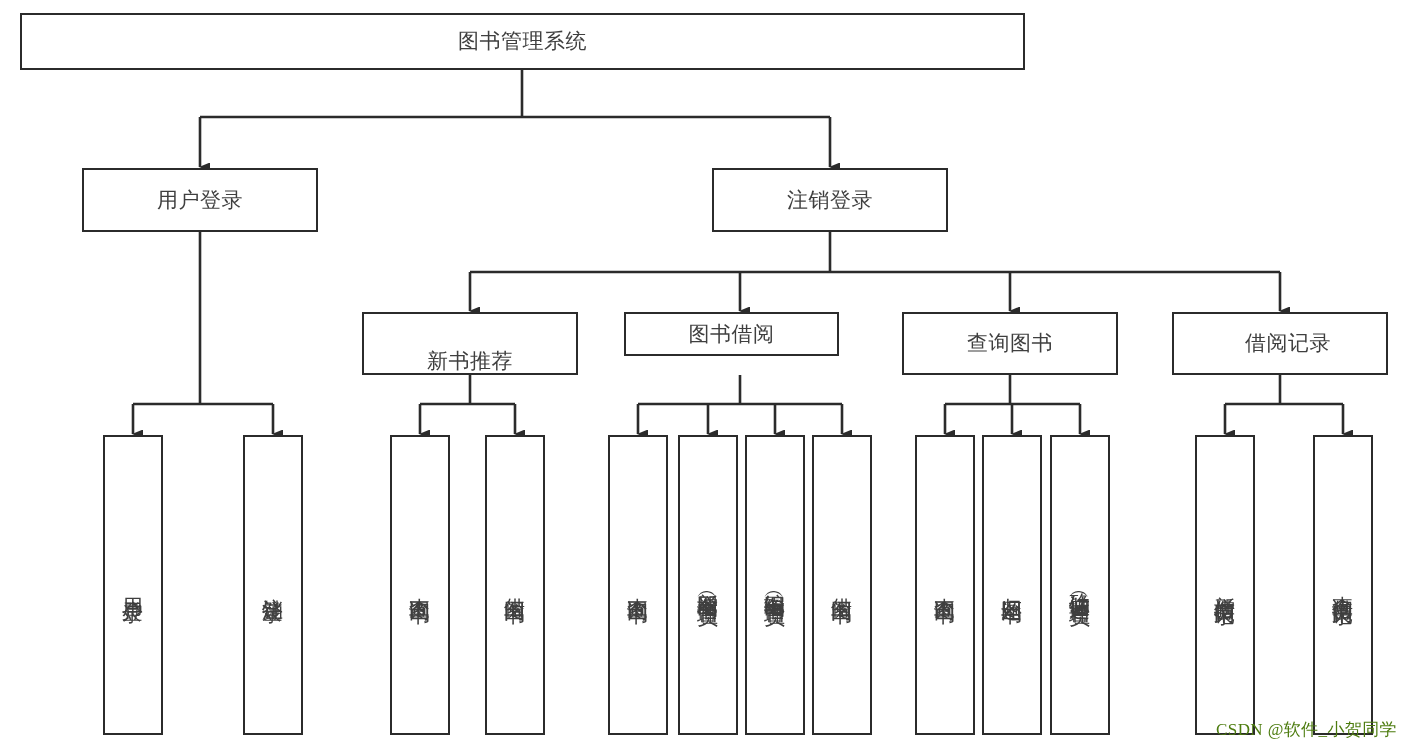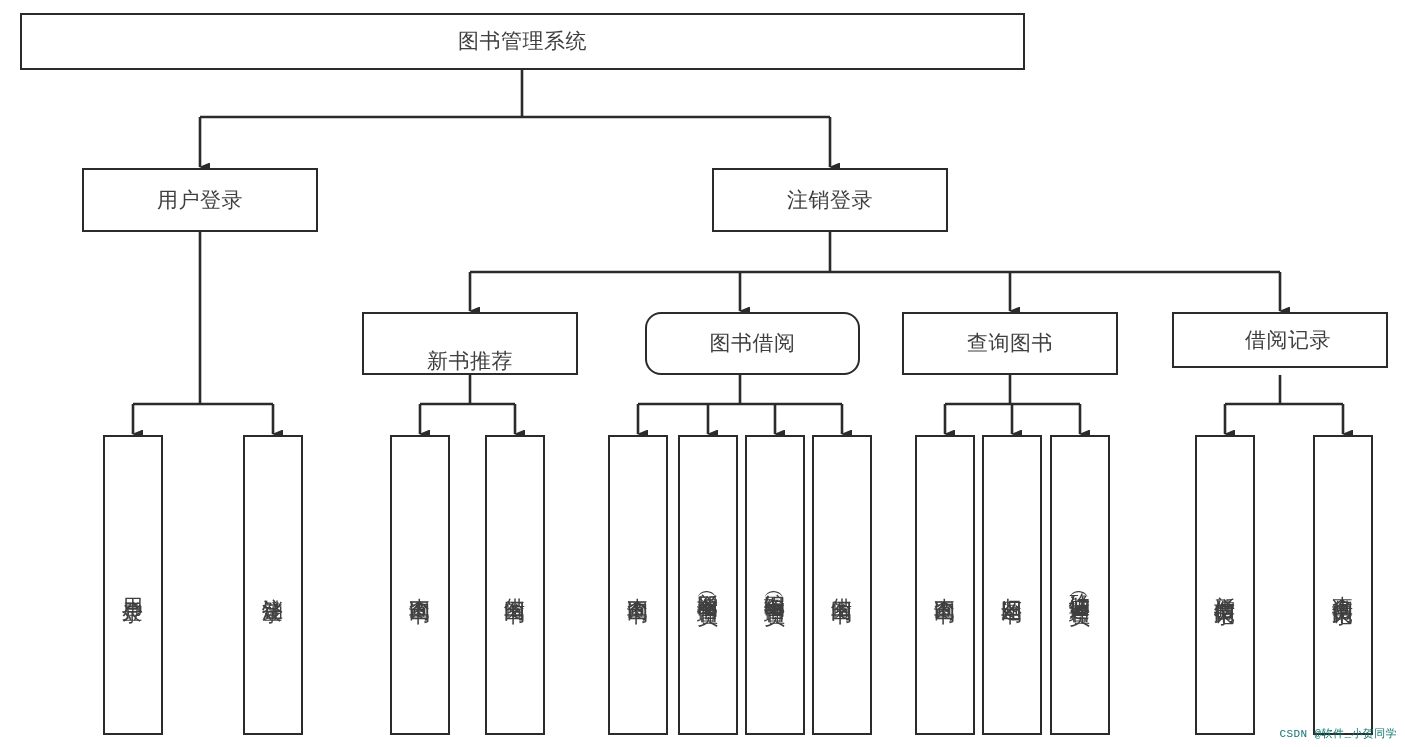--- a/index.html
+++ b/index.html
@@ -52,25 +52,25 @@
     writing-mode: vertical-rl;
     text-orientation: upright;
     font-size: 21px;
     letter-spacing: 2px;
     line-height: 1;
   }
   .watermark {
     position: absolute;
     right: 8px;
     bottom: 6px;
-    font-size: 11px;
-    color: #0f766e;
+    font-size: 17px;
+    color: #4d7c0f;
     letter-spacing: 0.4px;
     white-space: nowrap;
-    font-family: Liberation Mono, monospace;
+    font-family: Liberation Serif, serif;
   }
 </style>
 </head>
 <body>
 
 <div id="diagram-root">
 
   <svg class="wires" viewBox="0 0 1405 747" width="1405" height="747" xmlns="http://www.w3.org/2000/svg">
     <defs>
       <marker id="arrowhead" markerWidth="9" markerHeight="11" refX="4.5" refY="10" orient="auto" markerUnits="userSpaceOnUse">
@@ -120,27 +120,27 @@
       </div>
       <div class="node horiz" style="left: 82px; top: 168px; width: 236px; height: 64px;">
         <span class="label">用户登录</span>
       </div>
       <div class="node horiz" style="left: 712px; top: 168px; width: 236px; height: 64px;">
         <span class="label">注销登录</span>
       </div>
       <div class="node horiz" style="left: 362px; top: 312px; width: 216px; height: 63px; align-items: flex-end;">
         <span class="label">新书推荐</span>
       </div>
-      <div class="node horiz" style="left: 645px; top: 312px; width: 215px; height: 63px; border-radius: 16px;">
+      <div class="node horiz" style="left: 624px; top: 312px; width: 215px; height: 44px;">
         <span class="label">图书借阅</span>
       </div>
       <div class="node horiz" style="left: 902px; top: 312px; width: 216px; height: 63px;">
         <span class="label">查询图书</span>
       </div>
-      <div class="node horiz" style="left: 1172px; top: 312px; width: 216px; height: 56px; padding-left: 16px;">
+      <div class="node horiz" style="left: 1172px; top: 312px; width: 216px; height: 63px; padding-left: 16px;">
         <span class="label">借阅记录</span>
       </div>
       <div class="node vert" style="left: 103px; top: 435px; width: 60px; height: 300px;">
         <span class="label">用户登录</span>
       </div>
       <div class="node vert" style="left: 243px; top: 435px; width: 60px; height: 300px;">
         <span class="label">注销登录</span>
       </div>
       <div class="node vert" style="left: 390px; top: 435px; width: 60px; height: 300px;">
         <span class="label">查询图书</span>

